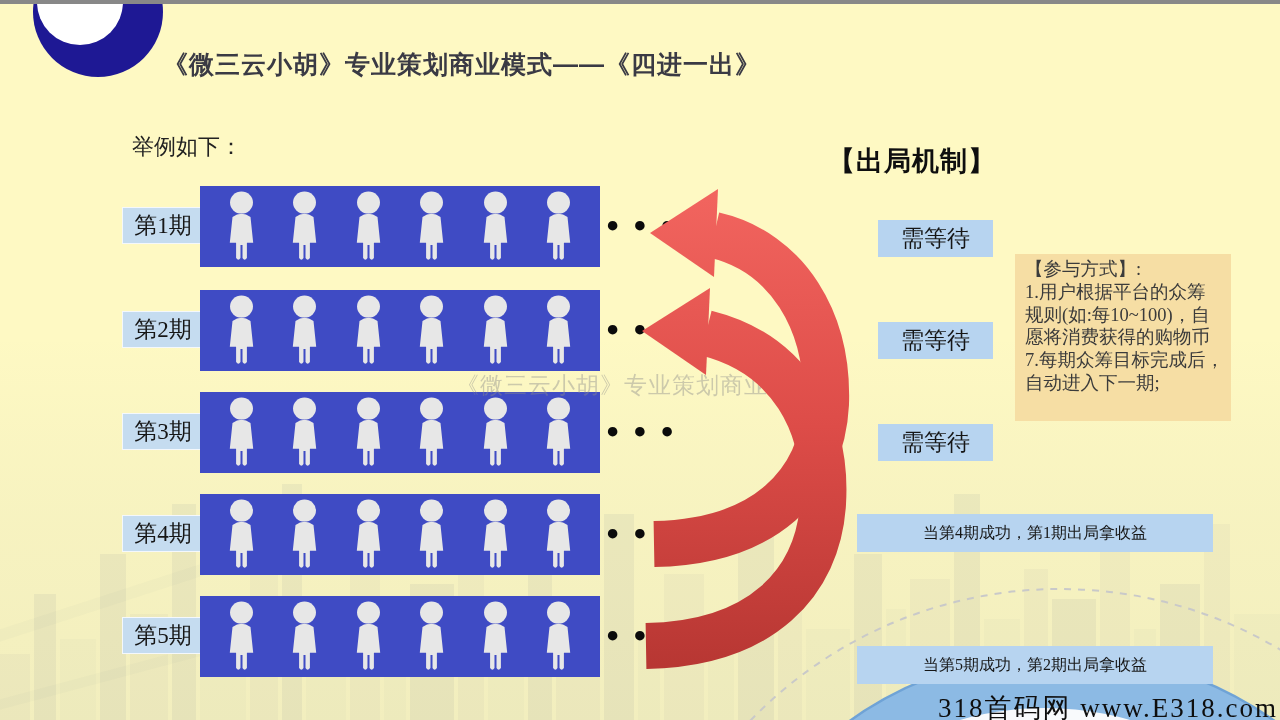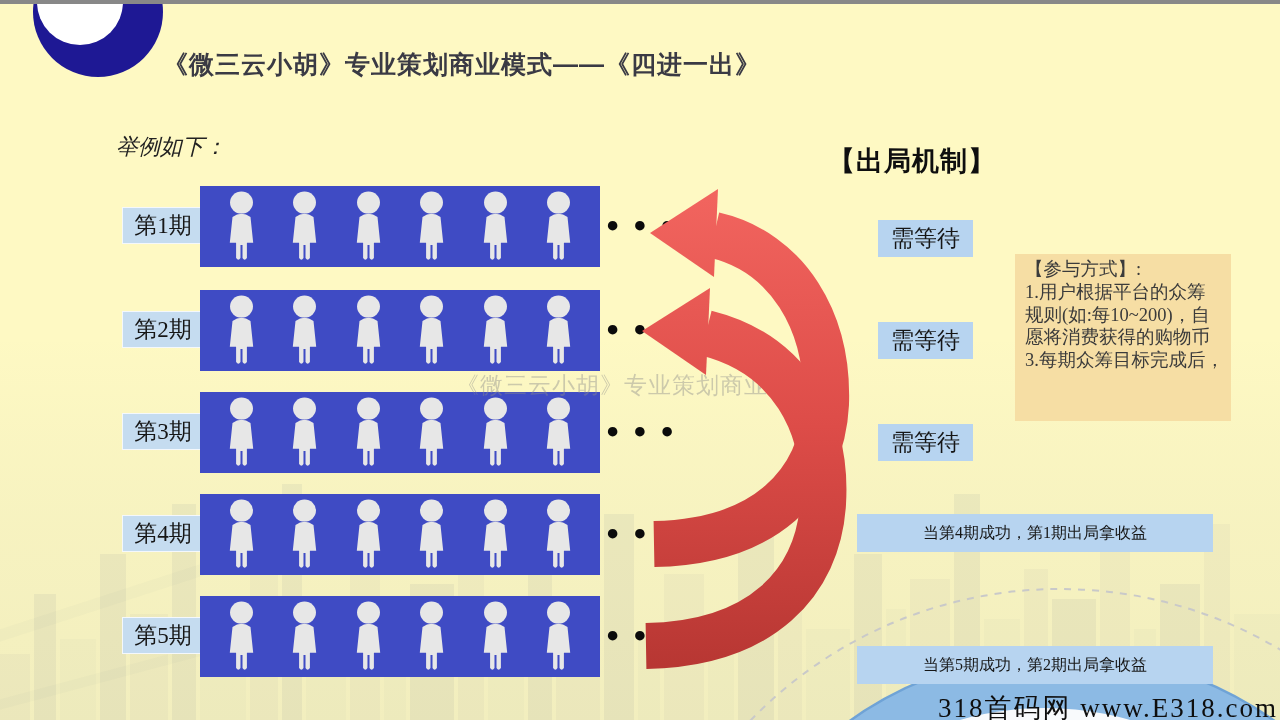--- a/index.html
+++ b/index.html
@@ -22,21 +22,21 @@
   
   .logo{position:absolute; left:0; top:0; z-index:2;}
   .logo .ring-outer{fill:var(--logo-navy,#1E1894);}
   .logo .ring-inner{fill:#ffffff;}
   
   .title{
     left:163px; top:44px; z-index:2;
     font-family:"Liberation Sans","DejaVu Sans",sans-serif;
     font-weight:bold; font-size:25px; letter-spacing:1px; color:#3a3a44;
   }
-  .example{left:116px; top:128px; z-index:2; font-size:22px; color:#222;font-style:italic;}
+  .example{left:132px; top:128px; z-index:2; font-size:22px; color:#222;}
   .exit-title{left:828px; top:139px; z-index:4; font-size:27px; font-weight:bold; color:#0f0f0f; letter-spacing:1px;}
   
   .row{position:absolute; left:0; width:100%; height:81px; z-index:2;}
   .period-label{
     position:absolute; left:122px; top:21px; width:82px; height:37px;
     background:var(--label-blue-bg,#C5DCF0);
     border:1px solid rgba(255,255,255,0.8); box-sizing:border-box;
     display:flex; align-items:center; justify-content:center;
     font-size:23px; color:#161616;
   }
@@ -46,21 +46,21 @@
     display:flex; justify-content:space-evenly; align-items:center;
   }
   .person{width:45px; height:74px; fill:var(--person-gray,#E7E7E7);}
   .dots{
     position:absolute; left:604px; top:0; height:81px; line-height:81px;
     font-family:"DejaVu Sans",sans-serif;
     font-size:27px; font-weight:bold; letter-spacing:10px; color:#0b0b0b;
   }
   
   .wait-badge{
-    position:absolute; left:878px; width:95px; height:37px; z-index:4;
+    position:absolute; left:878px; width:115px; height:37px; z-index:4;
     background:var(--status-blue-bg,#B7D4F0);
     display:flex; align-items:center; justify-content:center;
     font-size:23px; color:#161616;
   }
   .payout-badge{
     position:absolute; left:857px; width:356px; height:38px; z-index:4;
     background:var(--status-blue-bg,#B7D4F0);
     display:flex; align-items:center; justify-content:center;
     font-size:16px; color:#161616; white-space:nowrap;
   }
@@ -294,23 +294,24 @@
     <polygon points="642,327 710,284 706,371" fill="url(#redgrad)"></polygon>
   </svg>
 
   <div class="wait-badge" style="top:216px">需等待</div>
   <div class="wait-badge" style="top:318px">需等待</div>
   <div class="wait-badge" style="top:420px">需等待</div>
 
   <div class="note">
     <div>【参与方式】:</div>
     <div>1.用户根据平台的众筹</div>
-    <div>规则(如:每10~200)，自</div>
+    <div>规则(如:每10~100)，自</div>
     <div>愿将消费获得的购物币</div>
-    <div>3.每期众筹目标完成后，</div>
+    <div>7.每期众筹目标完成后，</div>
+    <div>自动进入下一期;</div>
   </div>
 
   <div class="payout-badge" style="top:510px">当第4期成功，第1期出局拿收益</div>
   <div class="payout-badge" style="top:642px">当第5期成功，第2期出局拿收益</div>
 
   <div class="abs site-watermark">318首码网 www.E318.com</div>
 
 </div>
 
 </body></html>

